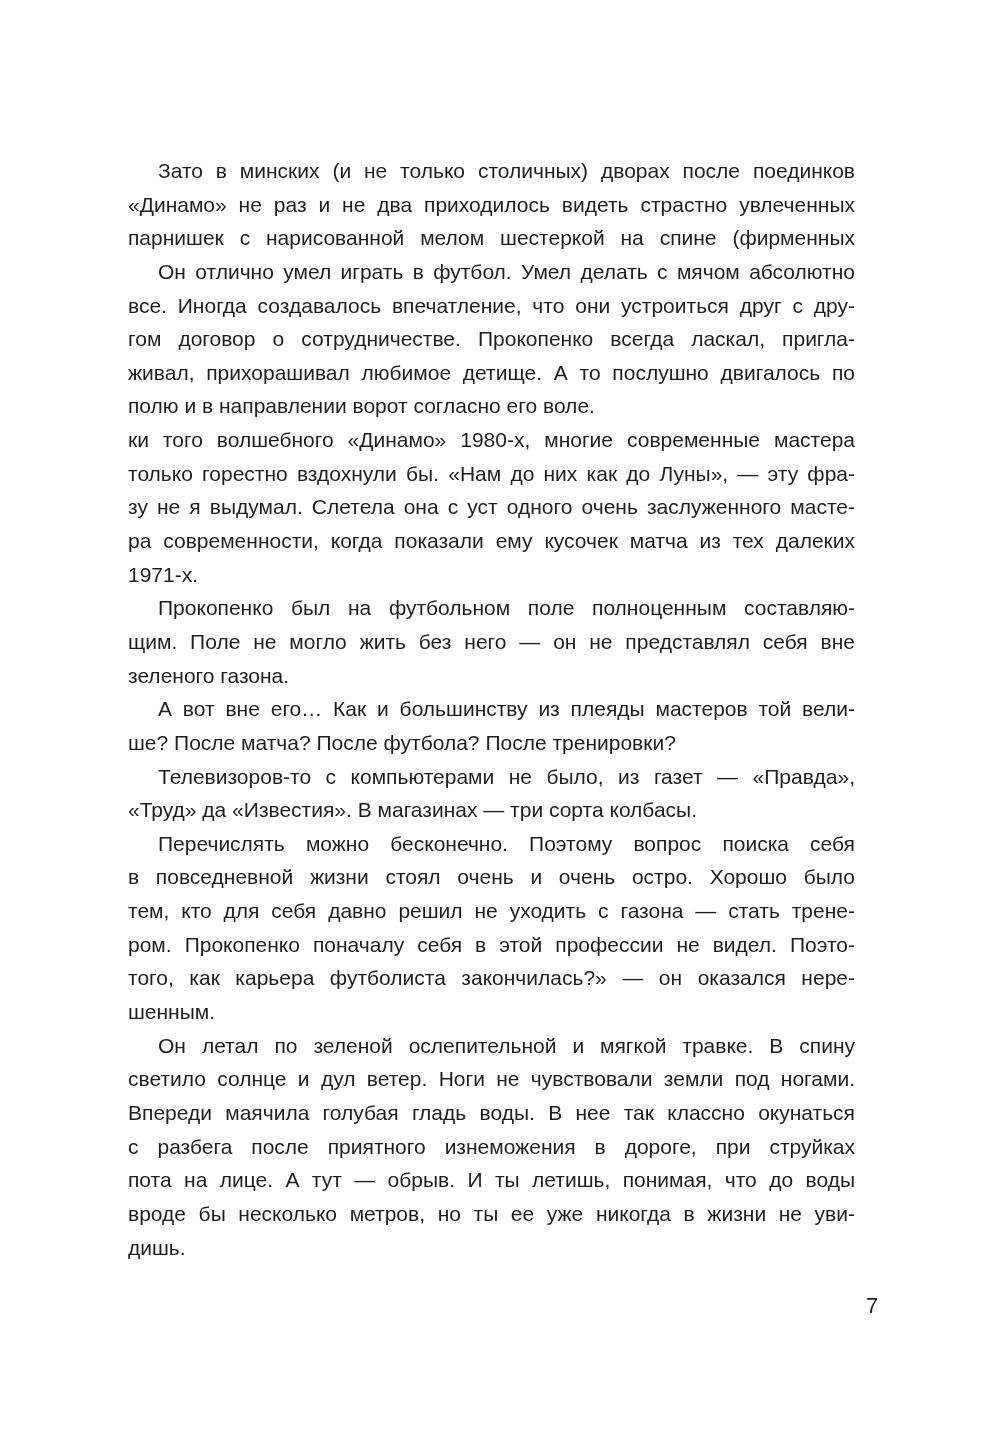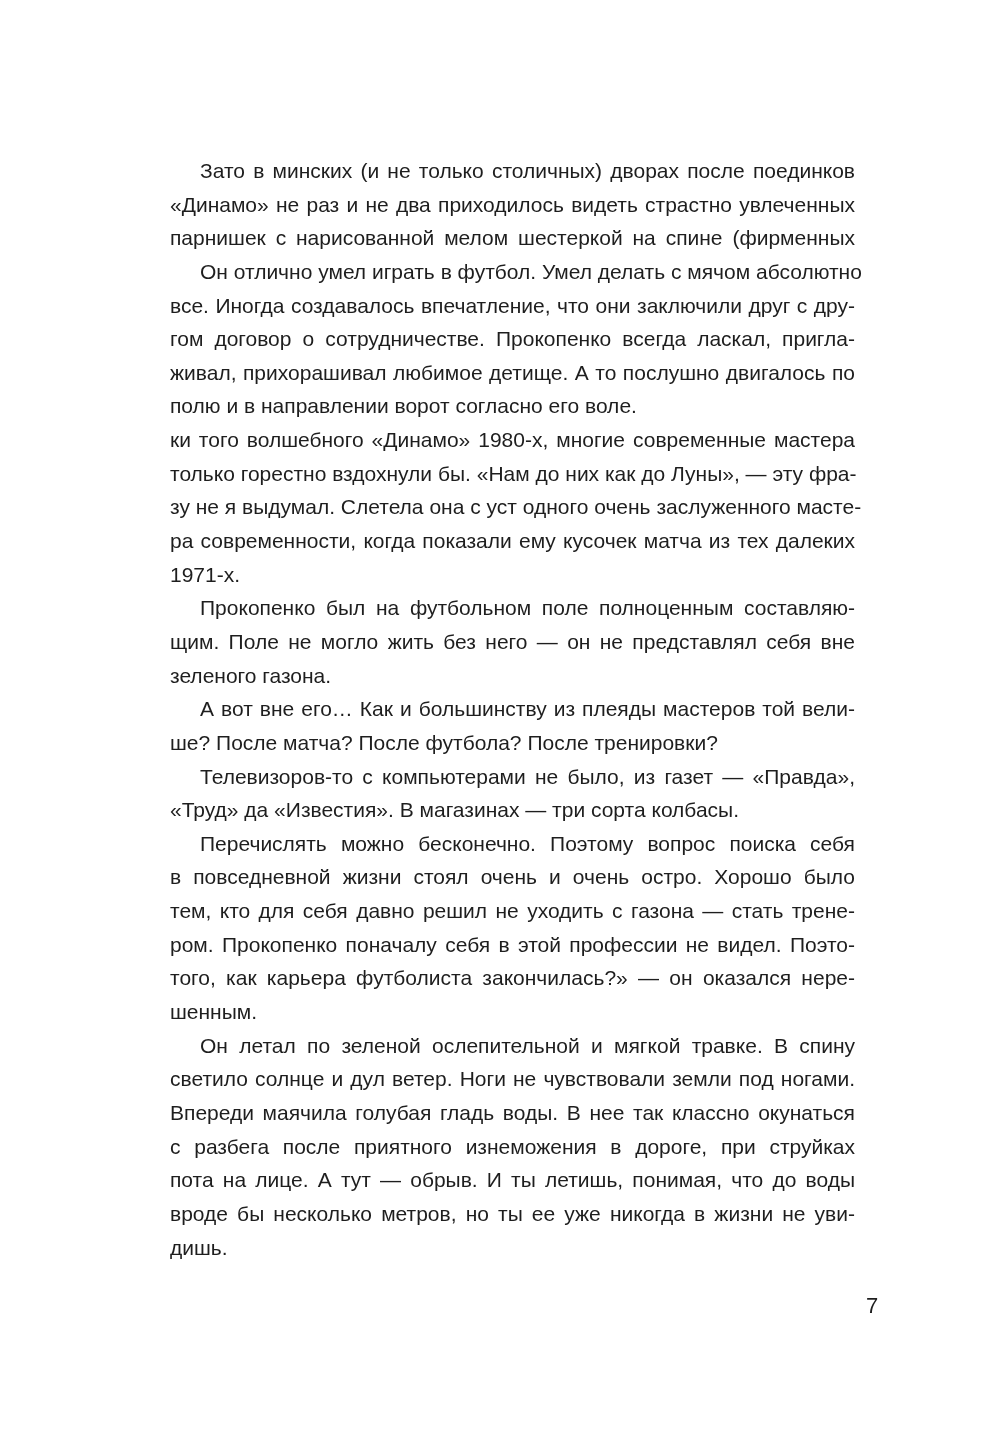--- a/index.html
+++ b/index.html
@@ -8,42 +8,41 @@
   .text {
     position: absolute; left: 128px; top: 154px; width: 727px;
     font-family: "Liberation Sans", sans-serif;
     font-size: 21px; color: #1e1e1e;
   }
   .line {
     height: 33.65px; line-height: 33.65px;
     white-space: nowrap;
     text-align: justify; text-align-last: justify;
     overflow: visible;
-    margin-left: 42px;
   }
   .line.indent { padding-left: 30px; }
   .line.last { text-align-last: left; }
   .pagenum {
     position: absolute; left: 866px; top: 1293px;
     font-family: "Liberation Sans", sans-serif; font-size: 22px; color: #1e1e1e;
   }
 </style>
 </head>
 <body>
 
 <div class="page">
   <div class="text" id="text">
       <div>
         <div class="line indent">Зато в минских (и не только столичных) дворах после поединков</div>
         <div class="line">«Динамо» не раз и не два приходилось видеть страстно увлеченных</div>
         <div class="line">парнишек с нарисованной мелом шестеркой на спине (фирменных</div>
       </div>
       <div>
         <div class="line indent">Он отлично умел играть в футбол. Умел делать с мячом абсолютно</div>
-        <div class="line">все. Иногда создавалось впечатление, что они заключили друг с дру-</div>
+        <div class="line">все. Иногда создавалось впечатление, что они устроиться друг с дру-</div>
         <div class="line">гом договор о сотрудничестве. Прокопенко всегда ласкал, пригла-</div>
         <div class="line">живал, прихорашивал любимое детище. А то послушно двигалось по</div>
         <div class="line last">полю и в направлении ворот согласно его воле.</div>
       </div>
       <div>
         <div class="line">ки того волшебного «Динамо» 1980-х, многие современные мастера</div>
         <div class="line">только горестно вздохнули бы. «Нам до них как до Луны», — эту фра-</div>
         <div class="line">зу не я выдумал. Слетела она с уст одного очень заслуженного масте-</div>
         <div class="line">ра современности, когда показали ему кусочек матча из тех далеких</div>
         <div class="line last">1971-х.</div>

